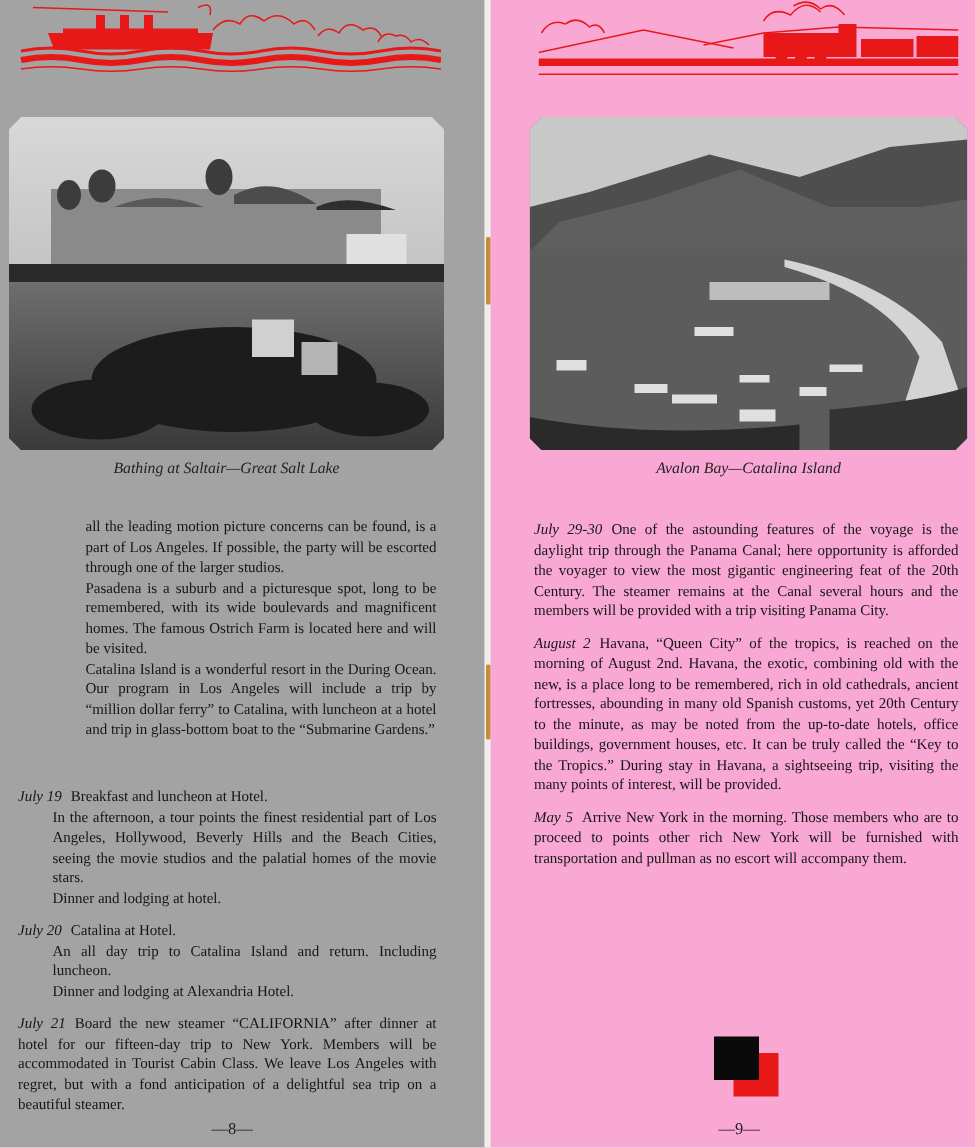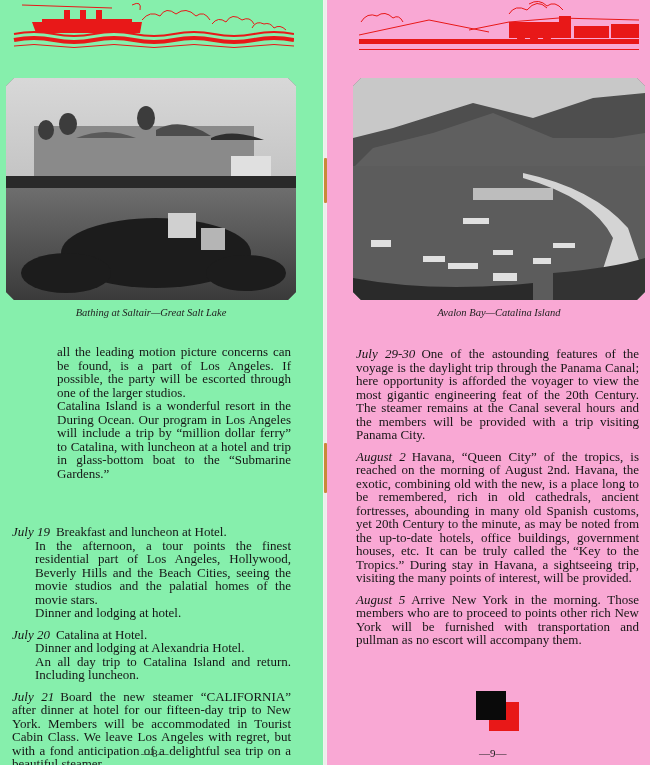--- a/index.html
+++ b/index.html
@@ -4,21 +4,21 @@
 <style>
   html, body { margin:0; padding:0; }
   body {
     width:650px; height:765px; overflow:hidden;
     background:#fbfbfa;
     font-family:"Liberation Serif","DejaVu Serif",serif;
     color:#1a1a1a;
     position:relative;
   }
   .page { position:absolute; top:0; height:765px; }
-  .page-left { left:0; width:325px; background:#86efac; }
+  .page-left { left:0; width:325px; background:#a3a3a3; }
   .page-right { left:325px; width:325px; background:#f9a8d4; }
   .spine {
     position:absolute; left:323px; top:0; width:4px; height:765px;
     background:linear-gradient(to right, #f3f3f1, #ebebe8, #f3f3f1);
   }
   .staple { position:absolute; left:324px; width:3px; background:#c98a3a; border-radius:1px; }
   .header-art { position:absolute; top:0; }
   .header-left { left:12px; width:282px; height:50px; }
   .header-right { left:34px; width:280px; height:52px; }
 
@@ -31,21 +31,21 @@
   .photo-left { left:6px; top:78px; width:290px; height:222px; }
   .photo-right { left:28px; top:78px; width:292px; height:222px; }
 
   .caption {
     position:absolute; font-style:italic; font-size:10.5px; text-align:center; color:#222;
   }
   .caption-left { left:6px; width:290px; top:307px; }
   .caption-right { left:28px; width:292px; top:307px; }
 
   .text-block {
-    position:absolute; font-size:13px; line-height:13.5px; text-align:justify; color:#161616;
+    position:absolute; font-size:10px; line-height:13.5px; text-align:justify; color:#161616;
   }
   .para { margin:0; }
   .entry { margin:0 0 8px 0; }
   .entry .date { font-style:italic; margin-right:6px; }
   .entry .body-first { display:inline; }
   .entry .body-rest { padding-left:23px; display:block; }
   .left-text { left:57px; width:234px; top:345px; }
   .left-entries { left:12px; width:279px; top:525px; }
   .right-entries { left:31px; width:283px; top:347px; }
 
@@ -111,33 +111,34 @@
       </g>
       <rect x="162" y="135" width="28" height="25" fill="#d0d0d0"></rect>
       <rect x="195" y="150" width="24" height="22" fill="#b5b5b5"></rect>
     </svg>
   </div>
 
   <div class="caption caption-left">Bathing at Saltair—Great Salt Lake</div>
 
   <div class="text-block left-text">
     <p class="para">all the leading motion picture concerns can be found, is a part of Los Angeles. If possible, the party will be escorted through one of the larger studios.</p>
+    <p class="para">Pasadena is a suburb and a picturesque spot, long to be remembered, with its wide boulevards and magnificent homes. The famous Ostrich Farm is located here and will be visited.</p>
     <p class="para">Catalina Island is a wonderful resort in the During Ocean. Our program in Los Angeles will include a trip by “million dollar ferry” to Catalina, with luncheon at a hotel and trip in glass-bottom boat to the “Submarine Gardens.”</p>
   </div>
 
   <div class="text-block left-entries">
     <div class="entry">
       <span class="date">July 19</span><span class="body-first">Breakfast and luncheon at Hotel.</span>
       <span class="body-rest">In the afternoon, a tour points the finest residential part of Los Angeles, Hollywood, Beverly Hills and the Beach Cities, seeing the movie studios and the palatial homes of the movie stars.</span>
       <span class="body-rest">Dinner and lodging at hotel.</span>
     </div>
     <div class="entry">
       <span class="date">July 20</span><span class="body-first">Catalina at Hotel.</span>
+      <span class="body-rest">An all day trip to Catalina Island and return. Including luncheon.</span>
       <span class="body-rest">Dinner and lodging at Alexandria Hotel.</span>
-      <span class="body-rest">An all day trip to Catalina Island and return. Including luncheon.</span>
     </div>
     <div class="entry">
       <span class="date">July 21</span><span class="body-first">Board the new steamer “CALIFORNIA” after dinner at hotel for our fifteen-day trip to New York. Members will be accommodated in Tourist Cabin Class. We leave Los Angeles with regret, but with a fond anticipation of a delightful sea trip on a beautiful steamer.</span>
     </div>
   </div>
 
   <div class="folio folio-left">—8—</div>
 </div>
 
 <div class="page page-right">
@@ -189,21 +190,21 @@
   <div class="caption caption-right">Avalon Bay—Catalina Island</div>
 
   <div class="text-block right-entries">
     <div class="entry">
       <span class="date">July 29-30</span><span class="body-first">One of the astounding features of the voyage is the daylight trip through the Panama Canal; here opportunity is afforded the voyager to view the most gigantic engineering feat of the 20th Century. The steamer remains at the Canal several hours and the members will be provided with a trip visiting Panama City.</span>
     </div>
     <div class="entry">
       <span class="date">August 2</span><span class="body-first">Havana, “Queen City” of the tropics, is reached on the morning of August 2nd. Havana, the exotic, combining old with the new, is a place long to be remembered, rich in old cathedrals, ancient fortresses, abounding in many old Spanish customs, yet 20th Century to the minute, as may be noted from the up-to-date hotels, office buildings, government houses, etc. It can be truly called the “Key to the Tropics.” During stay in Havana, a sightseeing trip, visiting the many points of interest, will be provided.</span>
     </div>
     <div class="entry">
-      <span class="date">August 5</span><span class="body-first">Arrive New York in the morning. Those members who are to proceed to points other rich New York will be furnished with transportation and pullman as no escort will accompany them.</span>
+      <span class="date">May 5</span><span class="body-first">Arrive New York in the morning. Those members who are to proceed to points other rich New York will be furnished with transportation and pullman as no escort will accompany them.</span>
     </div>
   </div>
 
   <div class="folio folio-right">—9—</div>
 </div>
 
 <div class="logo-black"></div>
 <div class="logo-red"></div>
 
 <div class="spine"></div>

